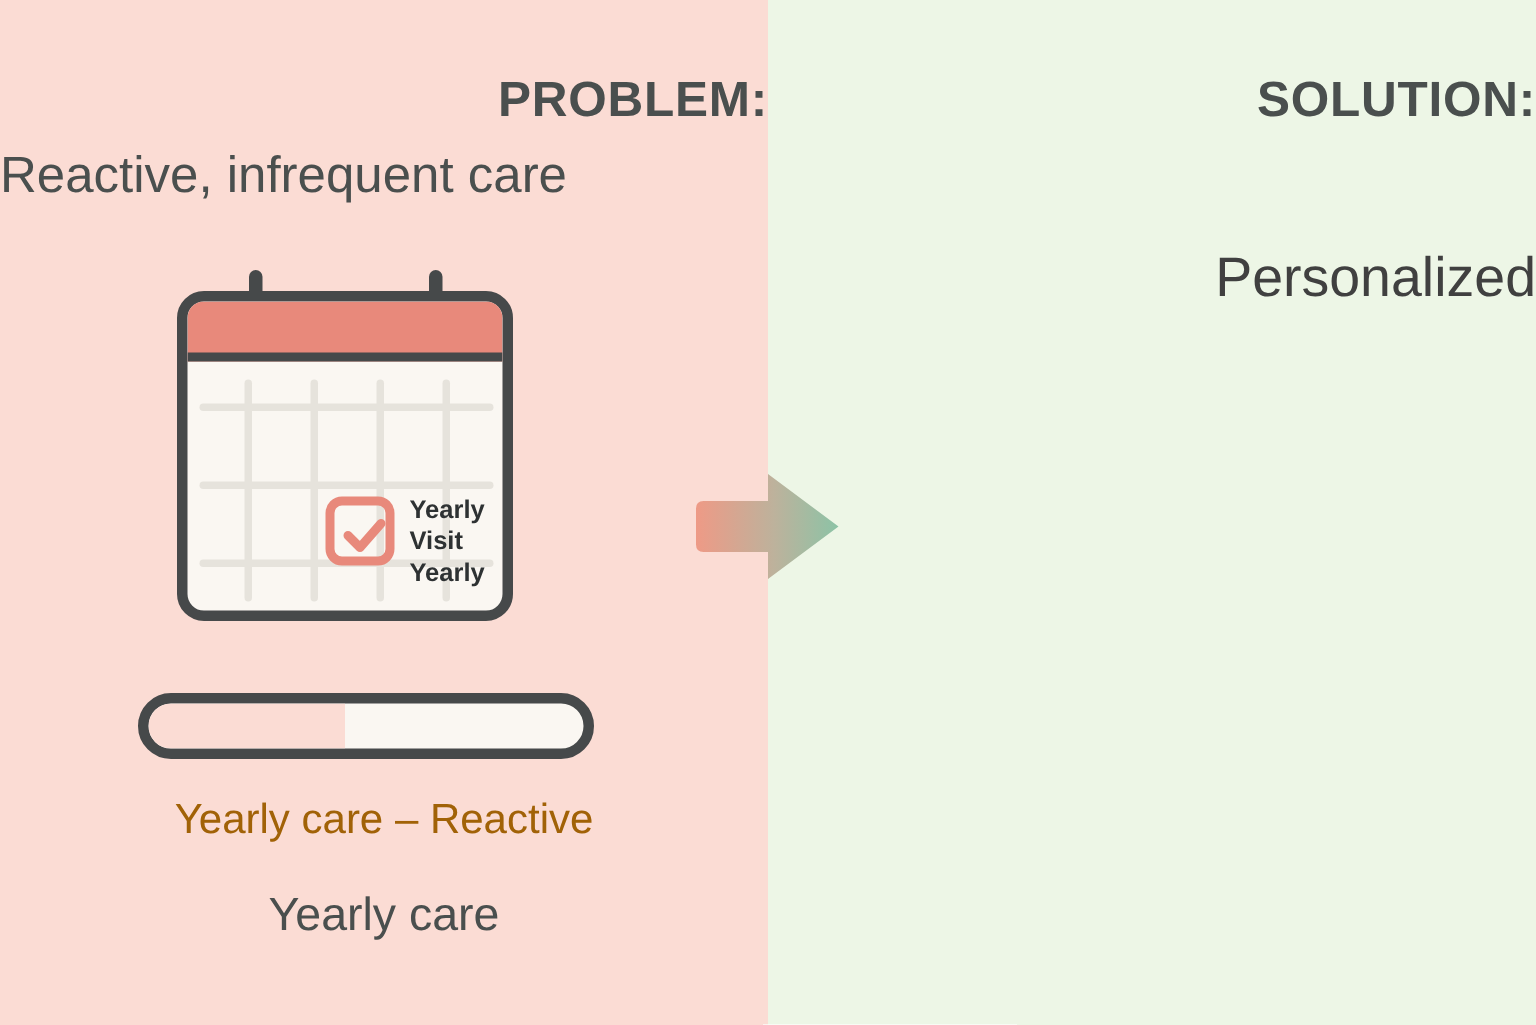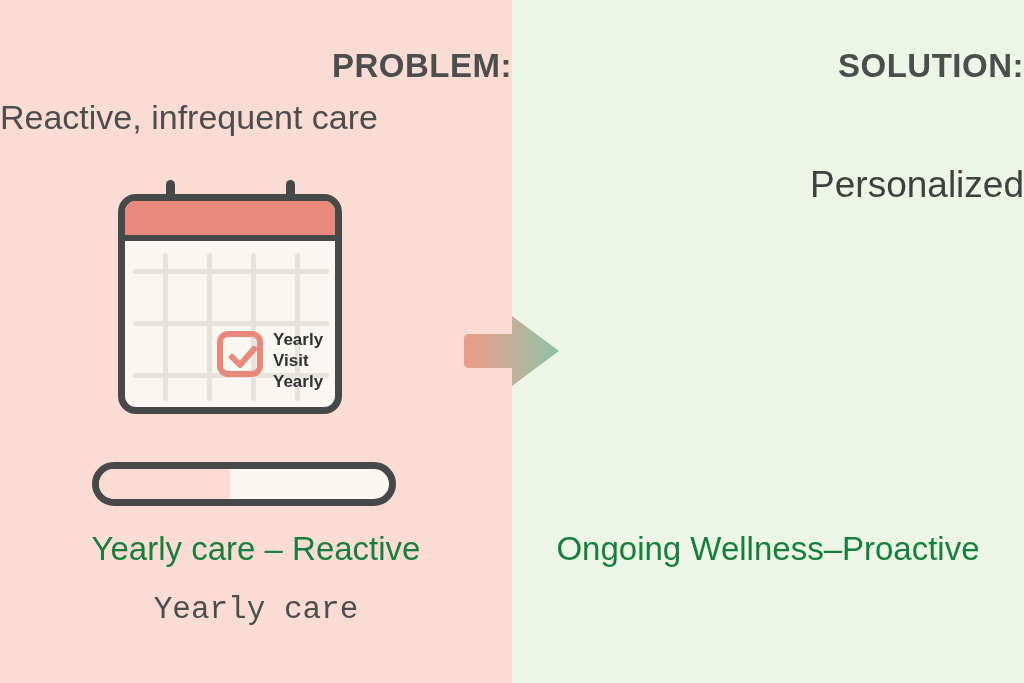--- a/index.html
+++ b/index.html
@@ -177,33 +177,32 @@
     left: 0; top: 0;
     height: 100%;
   }
   .fill-pink { background: #FBDCD4; }
 
   .bar-caption {
     position: absolute;
     left: 0;
     width: 100%;
     text-align: center;
-    font-size: 33px;
-    color: #15803d;
+    font-size: 28px;
+    color: #a16207;
     top: 530px;
   }
   .footer-label {
     position: absolute;
     left: 0;
     width: 100%;
     text-align: center;
     font-size: 31px;
     color: #4A4F4E;
     top: 592px;
-    font-family: Liberation Mono, monospace;
   }
 </style>
 </head>
 <body>
 
 <div id="infographic">
 
   <div class="panel panel-problem">
 
     <div class="kicker">PROBLEM:</div>
@@ -251,21 +250,20 @@
   </div>
 
   <div class="panel panel-solution">
 
     <div class="kicker">SOLUTION:</div>
 
     <div class="bigtitle">
       <div>Personalized</div>
     </div>
 
-    <div class="bar-caption">Ongoing Wellness–Proactive</div>
   </div>
 
   <svg class="arrow" viewBox="0 0 100 78">
     <defs>
       <linearGradient id="arrowgrad" x1="0" y1="0" x2="1" y2="0">
         <stop offset="0%" stop-color="#EE9A86"></stop>
         <stop offset="55%" stop-color="#BDB29C"></stop>
         <stop offset="100%" stop-color="#8CC3A6"></stop>
       </linearGradient>
     </defs>

